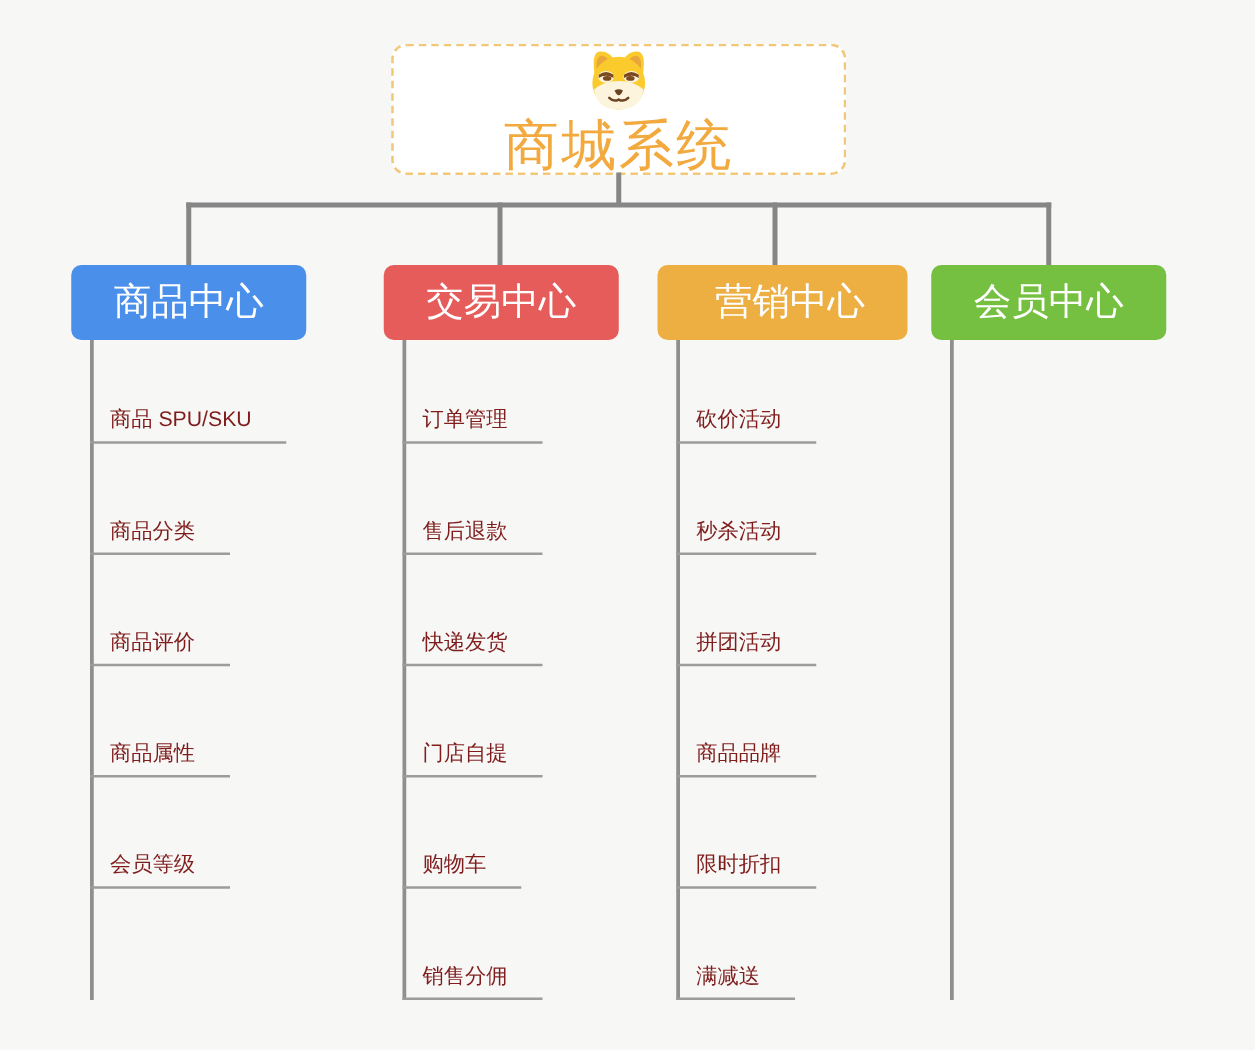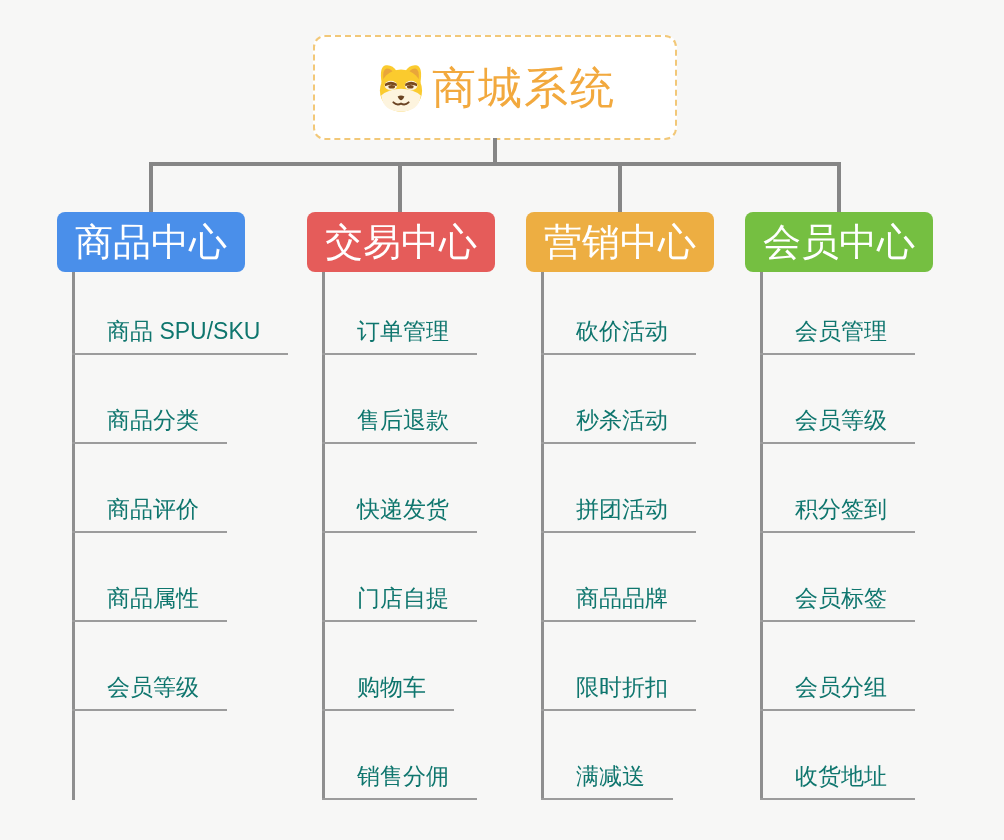--- a/index.html
+++ b/index.html
@@ -7,54 +7,54 @@
     width:1004px;height:840px;position:relative;overflow:hidden;
     background:#F7F7F6;
     font-family:"Liberation Sans","DejaVu Sans",sans-serif;
   }
   .canvas{position:absolute;inset:0;}
 
   
   .root-node{
     position:absolute;left:313px;top:35px;width:364px;height:105px;
     background:#FFFFFF;border:2px dashed #F2C878;border-radius:12px;
-    box-sizing:border-box;display:flex;align-items:center;justify-content:center;gap:4px;
+    box-sizing:border-box;display:flex;align-items:center;justify-content:center;gap:4px;flex-direction:column;
   }
   .root-title{
     font-size:44px;color:#F2A93E;letter-spacing:2px;line-height:1;white-space:nowrap;
   }
   .doge{width:54px;height:54px;flex:0 0 auto;}
 
   
   .line{position:absolute;background:#868686;}
   .stem{left:493px;top:138px;width:4px;height:26px;}
   .bus{left:149px;top:162px;width:692px;height:4px;}
   .drop{top:162px;width:4px;height:50px;}
   .drop-0{left:149px;} .drop-1{left:398px;} .drop-2{left:618px;} .drop-3{left:837px;}
 
   
   .branch-header{
     position:absolute;top:212px;width:188px;height:60px;border-radius:8px;
     display:flex;align-items:center;justify-content:center;
-    color:#FFFFFF;font-size:38px;line-height:1;white-space:nowrap;
+    color:#FFFFFF;font-size:30px;line-height:1;white-space:nowrap;
   }
   .bh-0{left:57px;} .bh-1{left:307px;text-align:right;} .bh-2{left:526px;} .bh-3{left:745px;}
 
   
   .trunk{position:absolute;top:272px;width:3px;height:528px;background:#8F8F8F;}
   .tr-0{left:72px;} .tr-1{left:322px;} .tr-2{left:541px;} .tr-3{left:760px;}
 
   .children{position:absolute;top:266px;display:flex;flex-direction:column;}
   .ch-0{left:72px;} .ch-1{left:322px;} .ch-2{left:541px;} .ch-3{left:760px;}
   .child-row{height:89px;display:flex;align-items:flex-end;}
   .child-item{
     display:inline-block;white-space:nowrap;
-    padding:0 28px 7px 35px;
+    padding:0 28px 7px 16px;
     border-bottom:2px solid #9C9C9C;
-    font-size:23px;color:#0f766e;line-height:1.2;
+    font-size:17px;color:#7f1d1d;line-height:1.2;
   }
 </style>
 </head>
 <body>
 
 <div class="canvas">
 
   <div class="root-node">
     <svg class="doge" viewBox="0 0 64 64" aria-hidden="true">
 
@@ -86,21 +86,21 @@
   <div class="line drop drop-1"></div>
   <div class="line drop drop-2"></div>
   <div class="line drop drop-3"></div>
 
   <div class="branch-header bh-0" style="background-color: rgb(74, 143, 234);">
     <span>商品中心</span>
   </div>
   <div class="branch-header bh-1" style="background-color: rgb(229, 92, 90);">
     <span>交易中心</span>
   </div>
-  <div class="branch-header bh-2" style="background-color: rgb(237, 174, 66);">
+  <div class="branch-header bh-2" style="background-color: rgb(237, 174, 66); padding-left: 12px;">
     <span>营销中心</span>
   </div>
   <div class="branch-header bh-3" style="background-color: rgb(117, 191, 65);">
     <span>会员中心</span>
   </div>
 
   <div class="trunk tr-0"></div>
   <div class="trunk tr-1"></div>
   <div class="trunk tr-2"></div>
   <div class="trunk tr-3"></div>
@@ -158,34 +158,14 @@
         <span class="child-item">商品品牌</span>
       </div>
     <div class="child-row">
         <span class="child-item">限时折扣</span>
       </div>
     <div class="child-row">
         <span class="child-item">满减送</span>
       </div>
   </div>
 
-  <div class="children ch-3">
-    <div class="child-row">
-        <span class="child-item">会员管理</span>
-      </div>
-    <div class="child-row">
-        <span class="child-item">会员等级</span>
-      </div>
-    <div class="child-row">
-        <span class="child-item">积分签到</span>
-      </div>
-    <div class="child-row">
-        <span class="child-item">会员标签</span>
-      </div>
-    <div class="child-row">
-        <span class="child-item">会员分组</span>
-      </div>
-    <div class="child-row">
-        <span class="child-item">收货地址</span>
-      </div>
-  </div>
 
 </div>
 
 </body></html>

